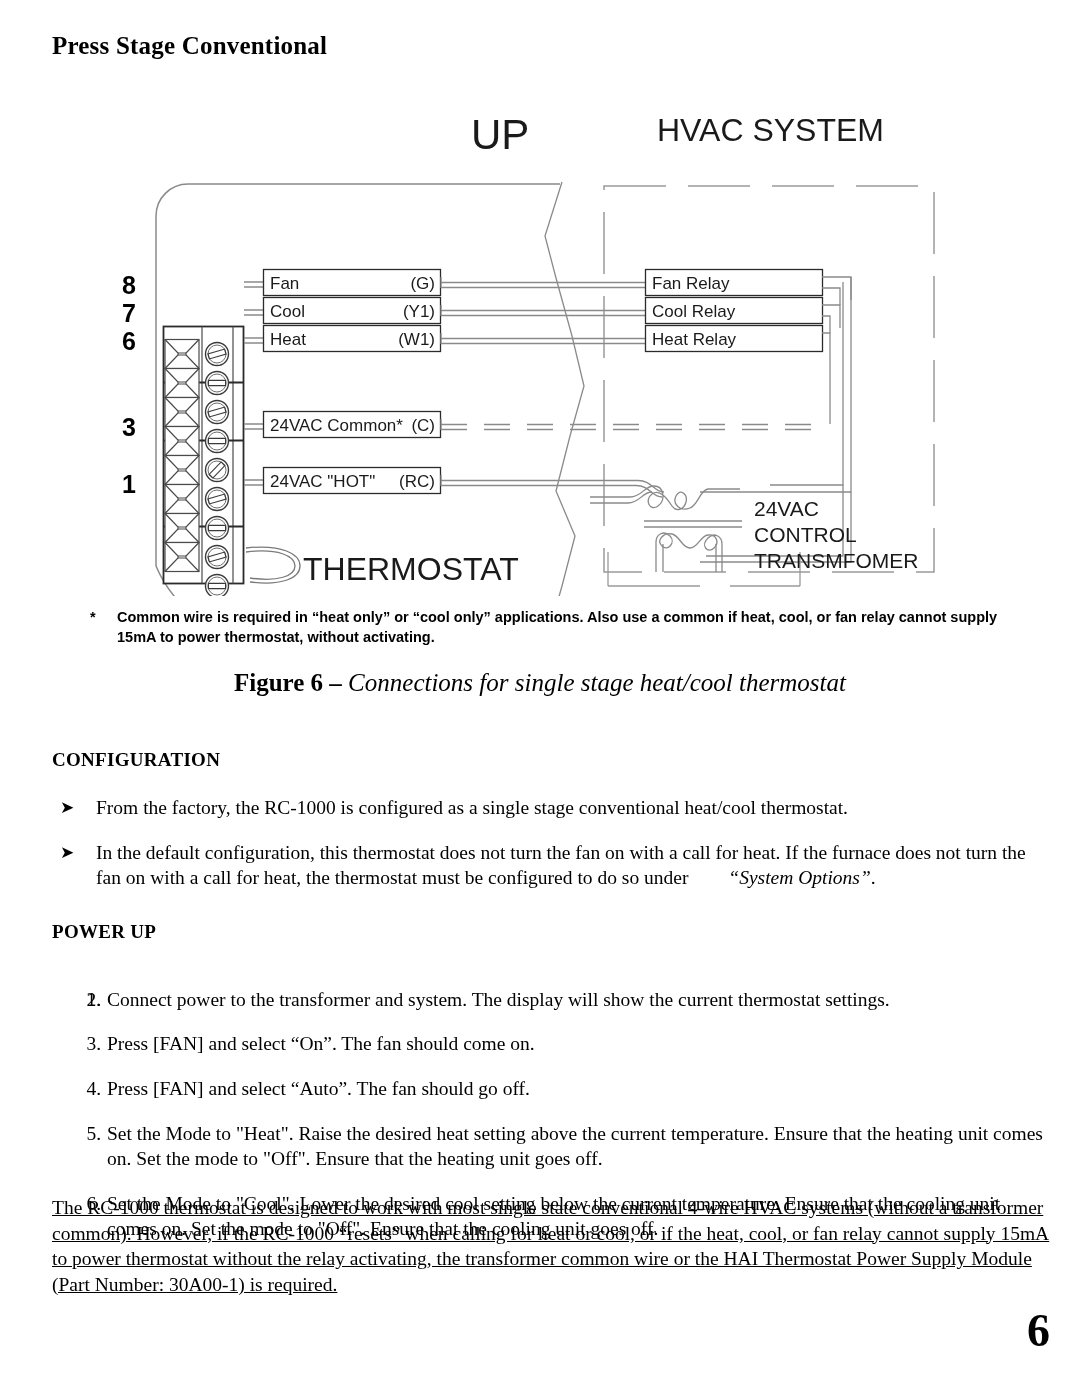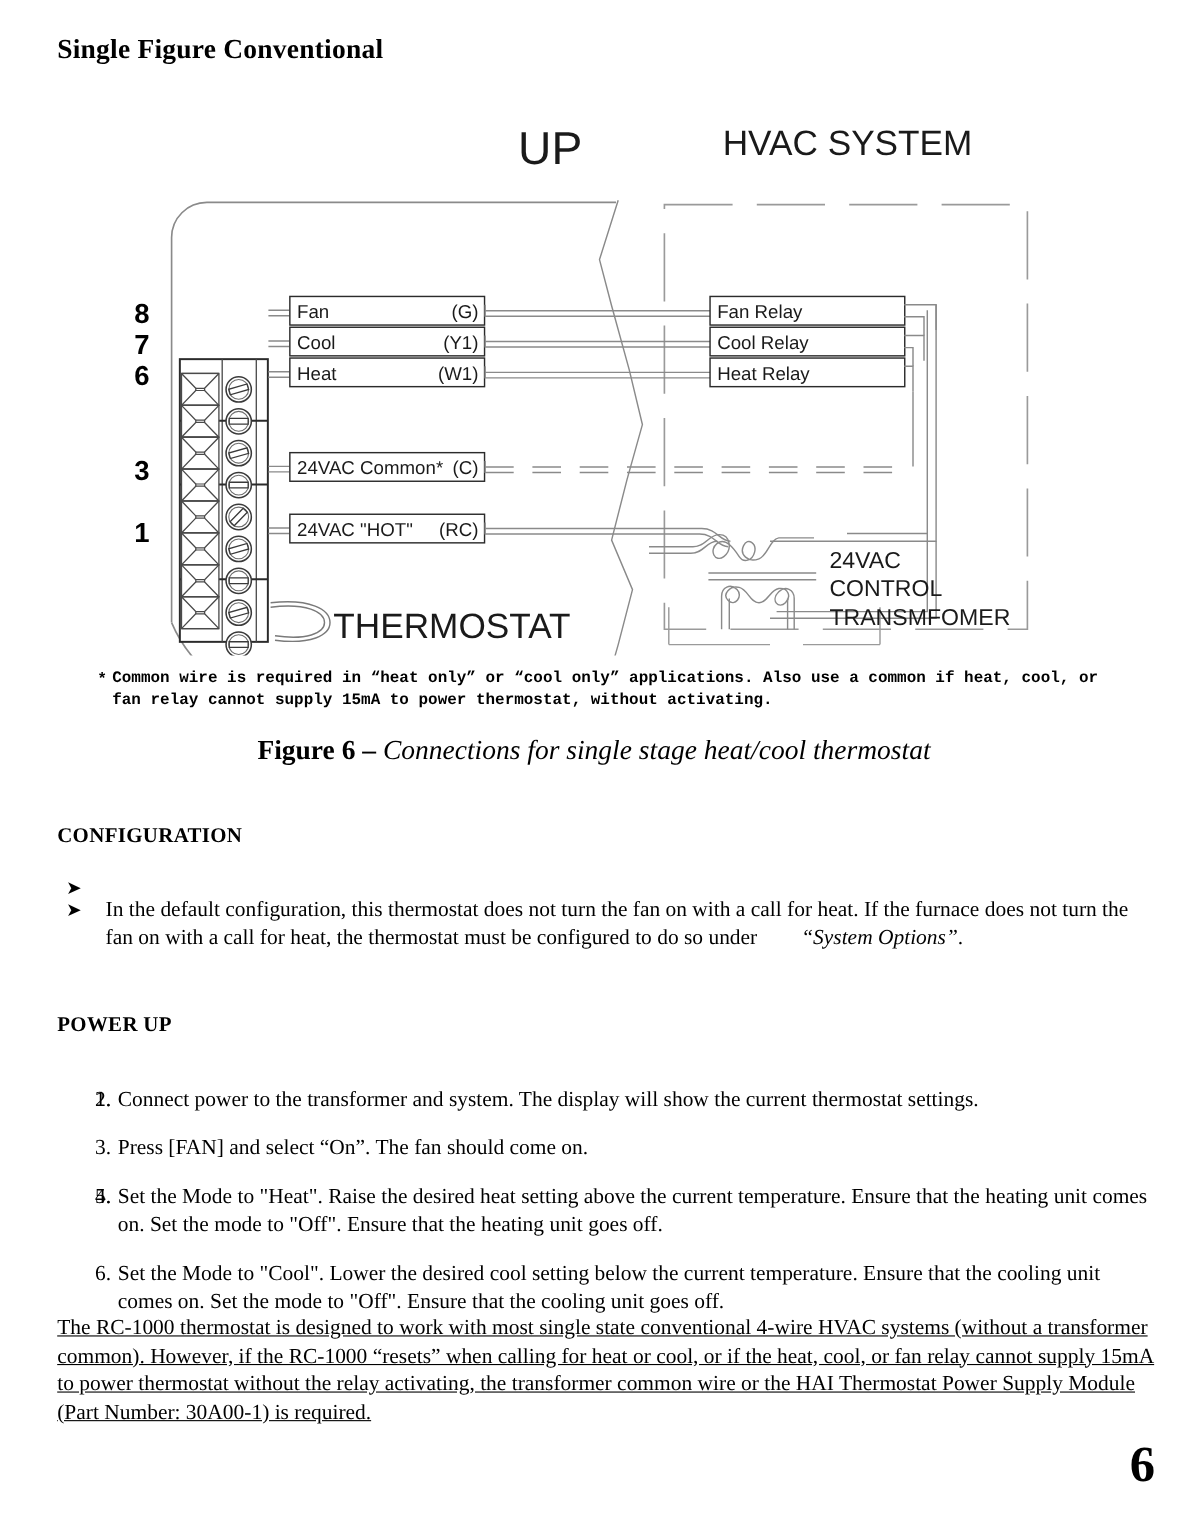--- a/index.html
+++ b/index.html
@@ -24,21 +24,21 @@
   }
   .figcap b{font-weight:bold;margin-top:36px;}
   .figcap i{font-style:italic;}
 
   .footnote{
     position:absolute;left:90px;top:607px;width:920px;
     font-family:"Liberation Sans", sans-serif;
     font-size:14.5px;font-weight:bold;line-height:20px;
   }
   .footnote .star{position:absolute;left:0;top:0;}
-  .footnote .ftxt{display:block;margin-left:12px;font-family:Liberation Mono, monospace;}
+  .footnote .ftxt{display:block;margin-left:27px;}
 
   h2.head{
     position:absolute;left:52px;margin:0;
     font-family:"Liberation Serif", serif;
     font-weight:bold;font-size:19px;letter-spacing:.3px;
   }
   #h-config{top:749px;}
   #h-power{top:921px;}
 
   .bullets{position:absolute;left:52px;top:795px;width:990px;}
@@ -65,21 +65,21 @@
   
   .diagram{position:absolute;left:0;top:86px;width:1080px;height:510px;}
   .diagram svg{display:block;}
   .dtext{font-family:"Liberation Sans", sans-serif;fill:#1a1a1a;}
 </style>
 </head>
 <body>
 
 <div class="page">
 
-  <div class="sec-title">Single Figure Conventional</div>
+  <div class="sec-title">Press Stage Conventional</div>
 
   <div class="diagram">
   <svg width="1080" height="510" viewBox="0 0 1080 510" xmlns="http://www.w3.org/2000/svg">
 
     <defs>
       <g id="screwA">
         <circle cx="0" cy="0" r="11.5" fill="#fff" stroke="#3a3a3a" stroke-width="1.4"></circle>
         <circle cx="0" cy="0" r="9" fill="#fff" stroke="#6d6d6d" stroke-width="1"></circle>
         <path d="M-8.6,-2.6 L8.6,-2.6 L8.6,2.6 L-8.6,2.6 Z" fill="#fff" stroke="#3a3a3a" stroke-width="1.2"></path>
       </g>
@@ -310,20 +310,21 @@
 
   <div class="figcap">
     <b>Figure 6</b><b> – </b><i>Connections for single stage heat/cool thermostat</i>
   </div>
 
   <h2 class="head" id="h-config">CONFIGURATION</h2>
 
   <div class="bullets">
     <p class="bul">
       <span class="arrow">➤</span>
+      <span>From the factory, the RC-1000 is configured as a single stage conventional heat/cool thermostat.</span>
     </p>
     <p class="bul">
       <span class="arrow">➤</span>
       <span>In the default configuration, this thermostat does not turn the fan on with a call for heat.  If the furnace does not turn the fan on with a call for heat, the thermostat must be configured to do so under </span><i>“System Options”</i><span>.</span>
     </p>
   </div>
 
   <h2 class="head" id="h-power">POWER UP</h2>
 
   <div class="steps">
@@ -333,20 +334,21 @@
     <p class="step">
       <span class="num">2.</span>
       <span>Connect power to the transformer and system.  The display will show the current thermostat settings.</span>
     </p>
     <p class="step">
       <span class="num">3.</span>
       <span>Press [FAN] and select “On”.  The fan should come on.</span>
     </p>
     <p class="step">
       <span class="num">4.</span>
+      <span>Press [FAN] and select “Auto”.  The fan should go off.</span>
     </p>
     <p class="step">
       <span class="num">5.</span>
       <span>Set the Mode to "Heat".  Raise the desired heat setting above the current temperature.  Ensure that the heating unit comes on.  Set the mode to "Off".  Ensure that the heating unit goes off.</span>
     </p>
     <p class="step">
       <span class="num">6.</span>
       <span>Set the Mode to "Cool".  Lower the desired cool setting below the current temperature.  Ensure that the cooling unit comes on.  Set the mode to "Off".  Ensure that the cooling unit goes off.</span>
     </p>
   </div>

